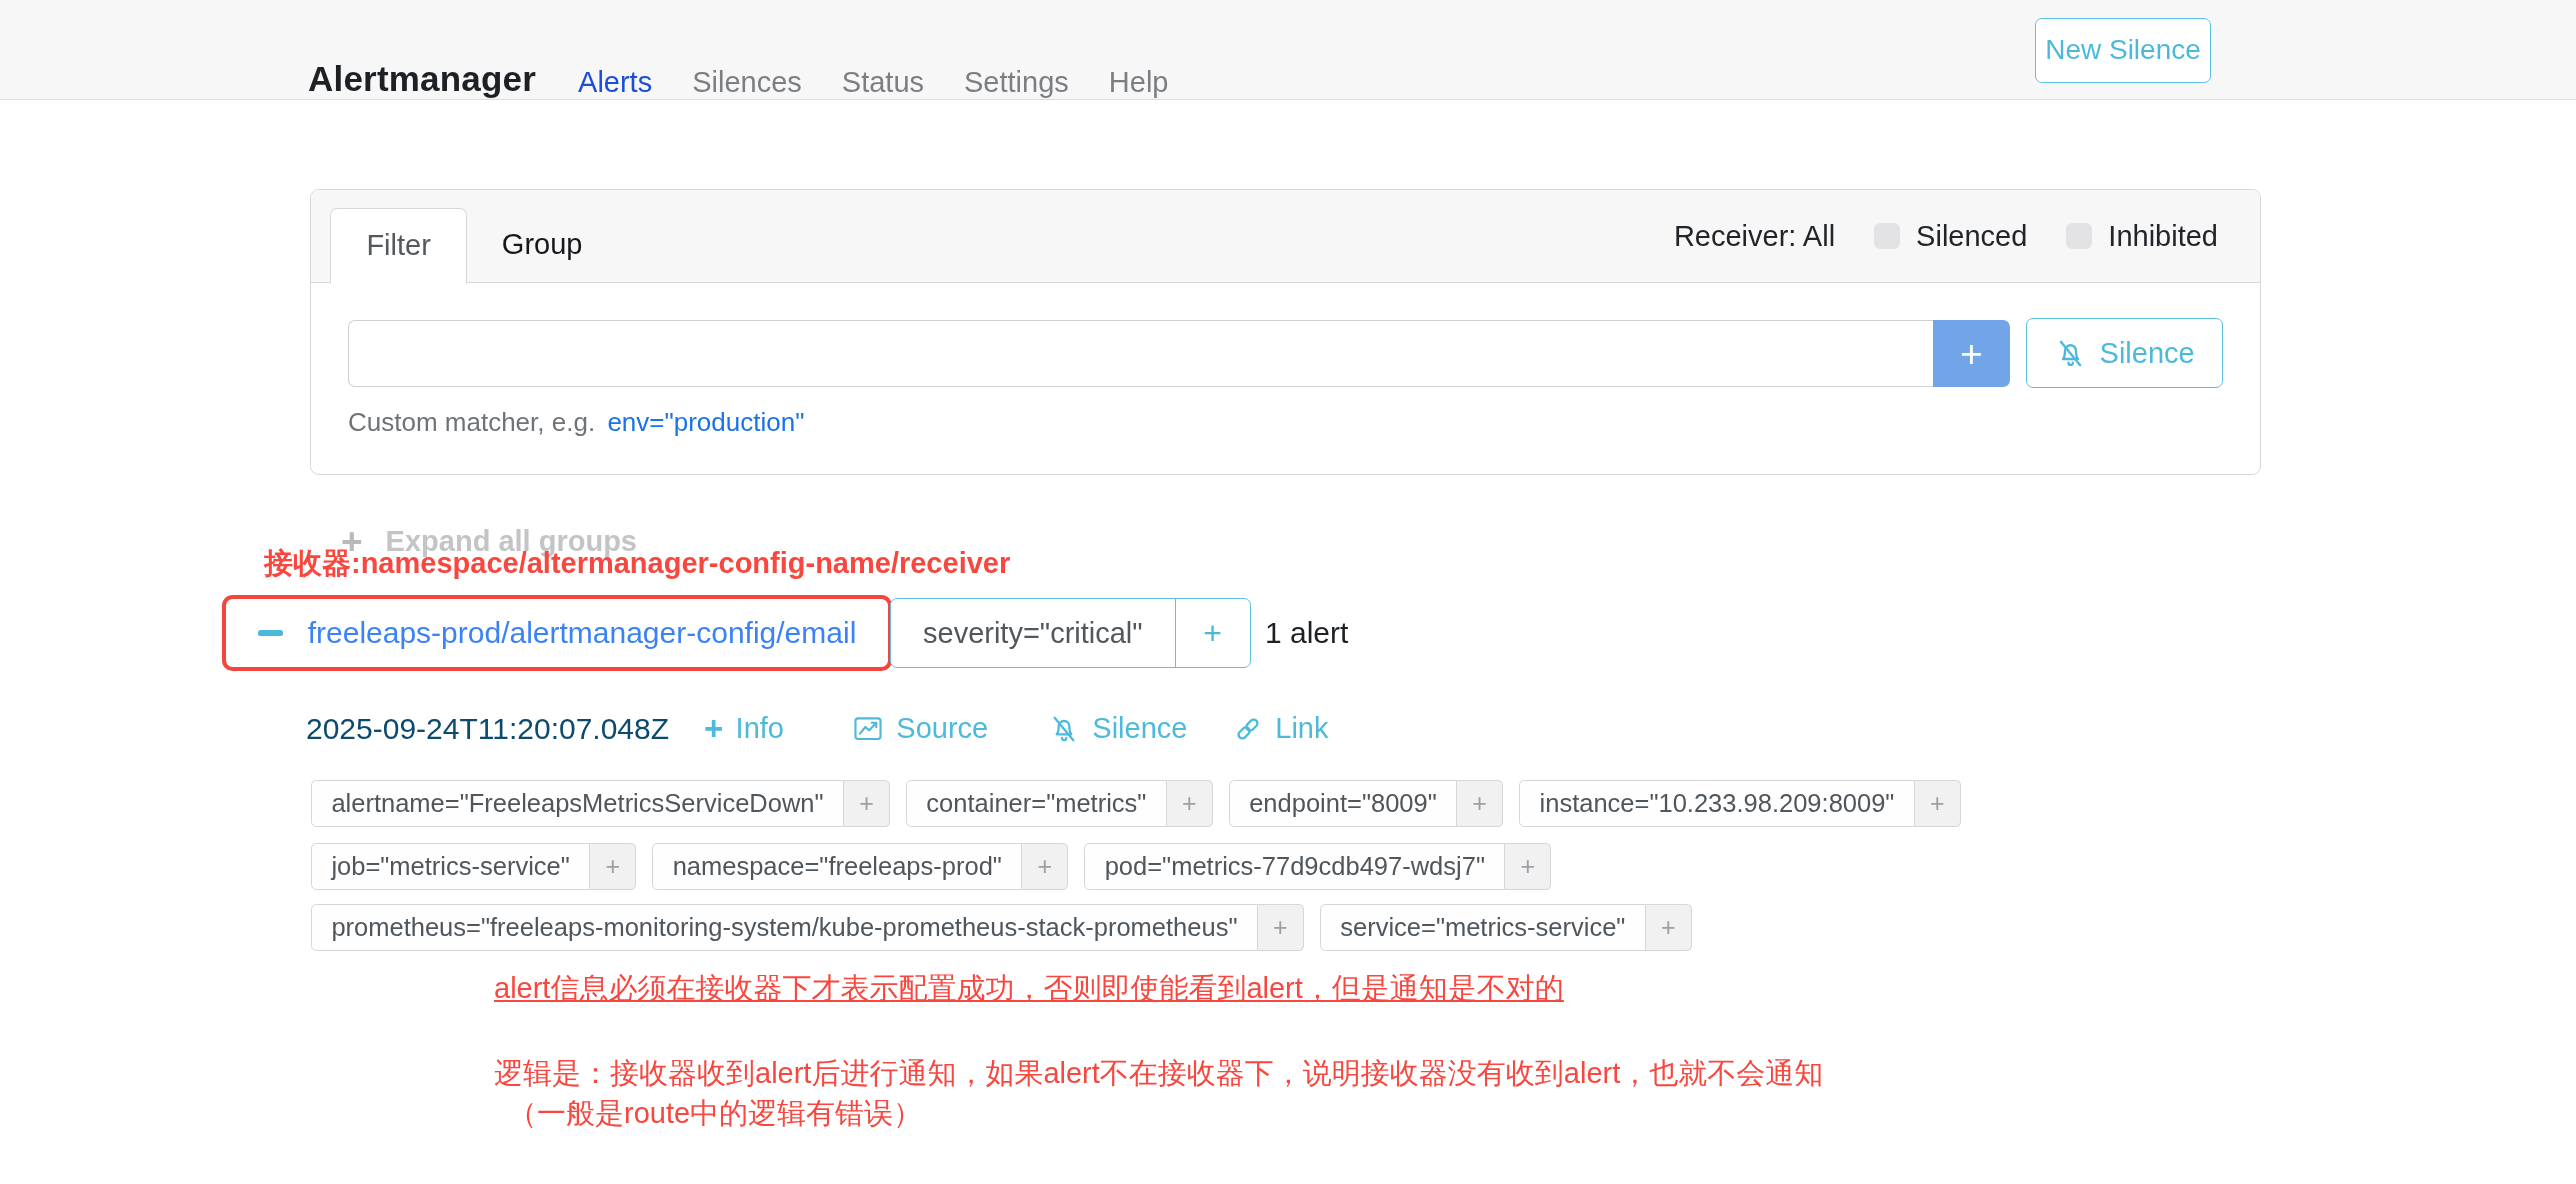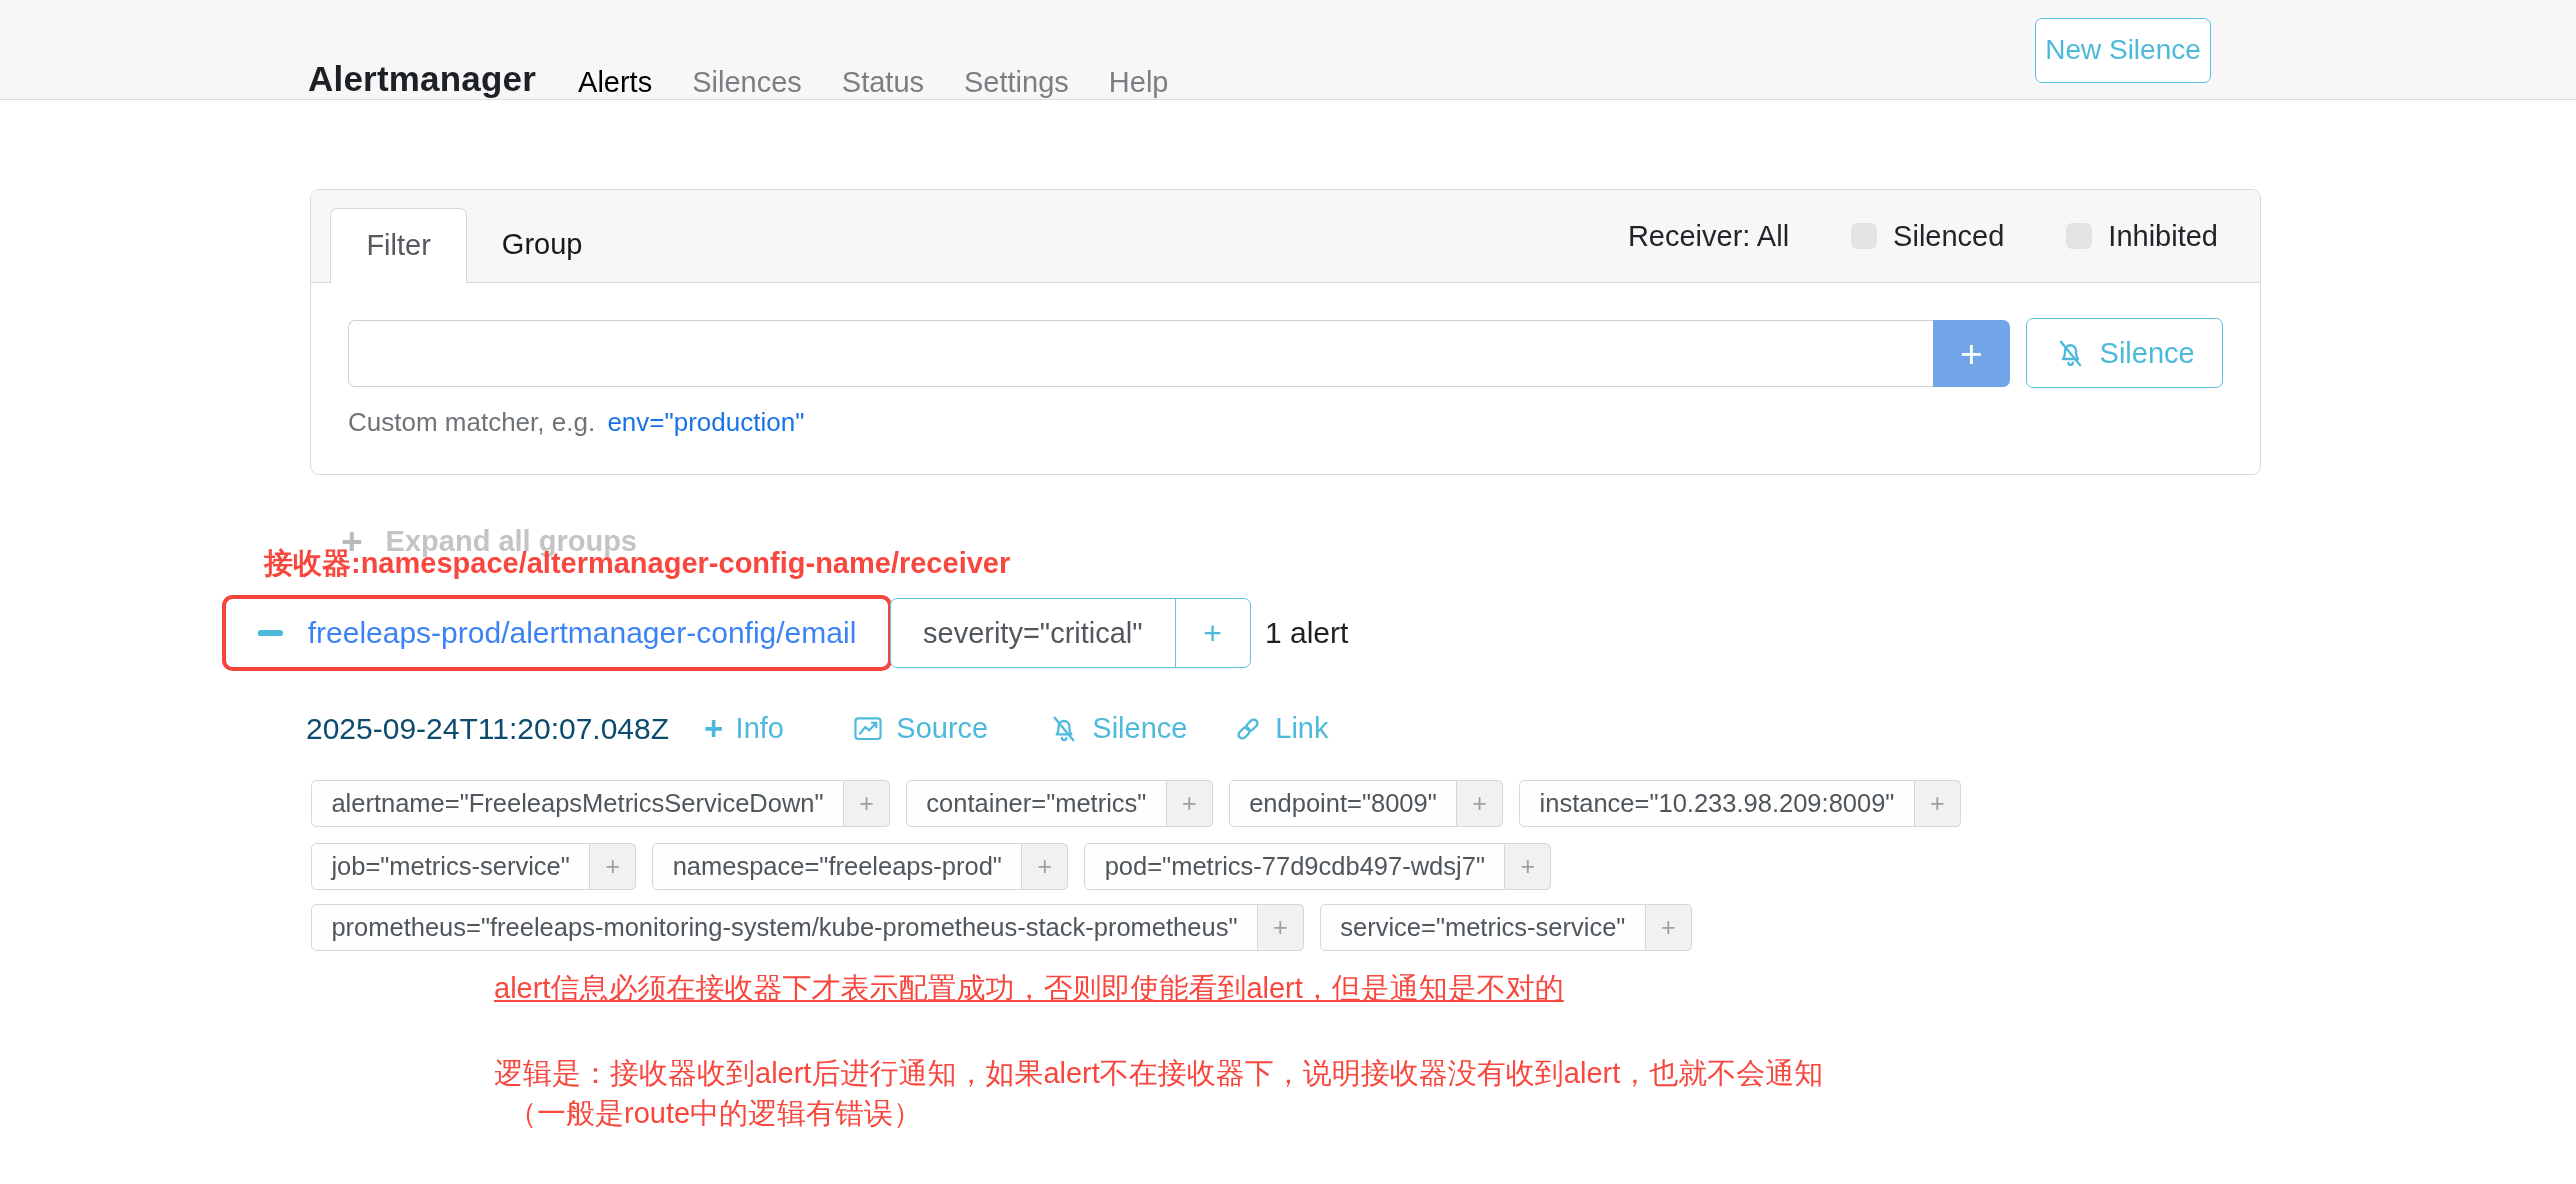--- a/index.html
+++ b/index.html
@@ -7,36 +7,36 @@
               font-family:"Liberation Sans","DejaVu Sans",sans-serif; }
   .page { position:relative; width:2576px; height:1184px; }
 
   
   .navbar { position:absolute; top:0; left:0; width:2576px; height:100px;
             background:#f7f7f7; border-bottom:1.8px solid #dcdcdc;
             display:flex; align-items:flex-end; padding-left:308px; }
   .brand { font-size:35px; font-weight:600; color:#1d2125; margin-right:42px; letter-spacing:0.2px; cursor:pointer; }
   .nav-items { display:flex; align-items:center; gap:40px; }
   .nav-item { font-size:29px; color:#7b7f84; cursor:pointer; }
-  .nav-item.active { color:#000000; }
+  .nav-item.active { color:#1d4ed8; }
   .new-silence-btn { position:absolute; right:365px; top:17.6px; width:176px; height:65px;
             background:#fff; border:1.8px solid #59c2e6; border-radius:7px; color:#4db9da;
             font-size:28px; display:flex; align-items:center; justify-content:center; cursor:pointer; }
 
   
   .card { position:absolute; left:310px; top:189px; width:1951px; height:286px;
           border:1.8px solid #d8d8d8; border-radius:8.8px; background:#fff; }
   .card-header { height:93px; background:#f7f7f8; border-bottom:1.8px solid #d8d8d8;
           border-radius:8px 8px 0 0; display:flex; align-items:flex-end;
           padding:0 42px 0 19.4px; }
   .tab { height:76px; display:flex; align-items:center; padding:0 35px; font-size:29px; cursor:pointer; }
   .tab.active { background:#fff; border:1.8px solid #d8d8d8; border-bottom:1.8px solid #fff;
           border-radius:7px 7px 0 0; margin-bottom:-1.8px; color:#55595e; }
   .tab.inactive { color:#16181b; }
-  .header-right { margin-left:auto; align-self:center; display:flex; align-items:center; gap:62px; }
+  .header-right { margin-left:auto; align-self:center; display:flex; align-items:center; gap:39px; }
   .receiver-label { font-size:29px; color:#212529; }
   .check-item { display:flex; align-items:center; gap:16px; cursor:pointer; }
   .checkbox { width:26px; height:26px; background:#e3e3e5; border-radius:6.2px; }
   .check-label { font-size:29px; color:#212529; }
 
   .card-body { padding:35px 37px 0 37px; }
   .matcher-row { display:flex; align-items:center; }
   .input-group { flex:1; display:flex; }
   .matcher-input { flex:1; height:67px; border:1.8px solid #d0d0d0; border-right:none;
           border-radius:7px 0 0 7px; font-size:28px; padding:0 21px; color:#212529; outline:none; }

